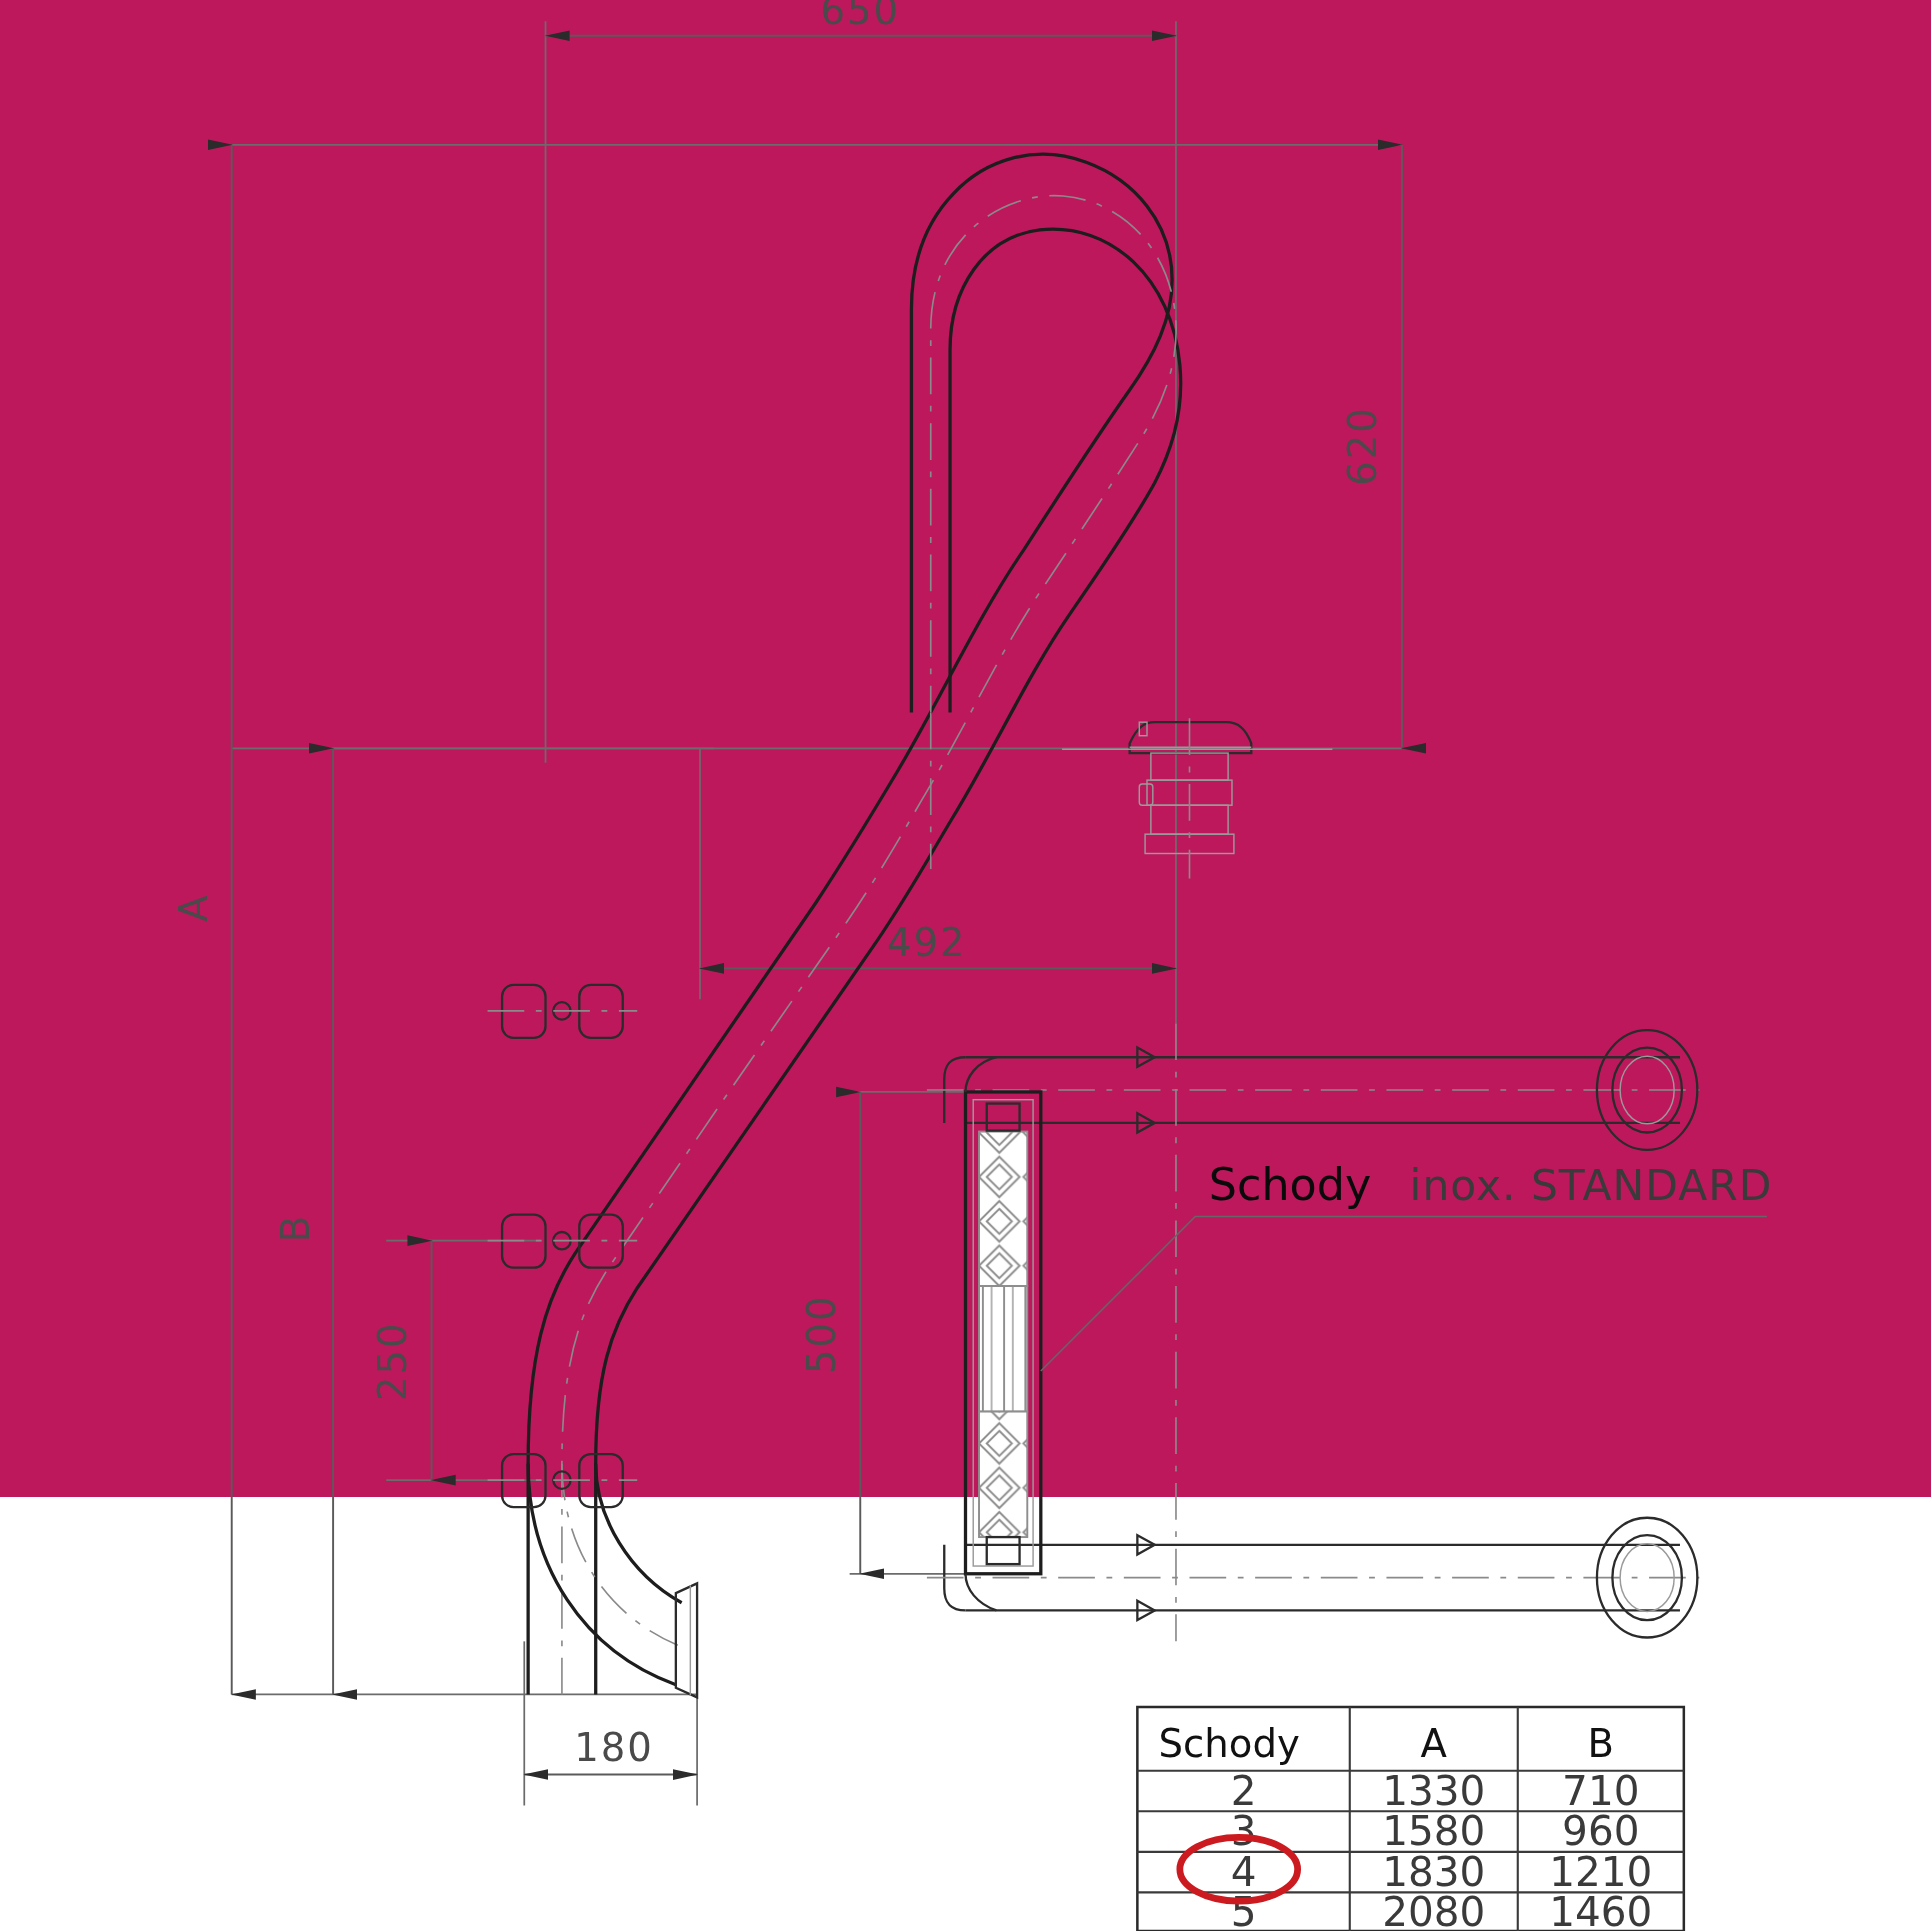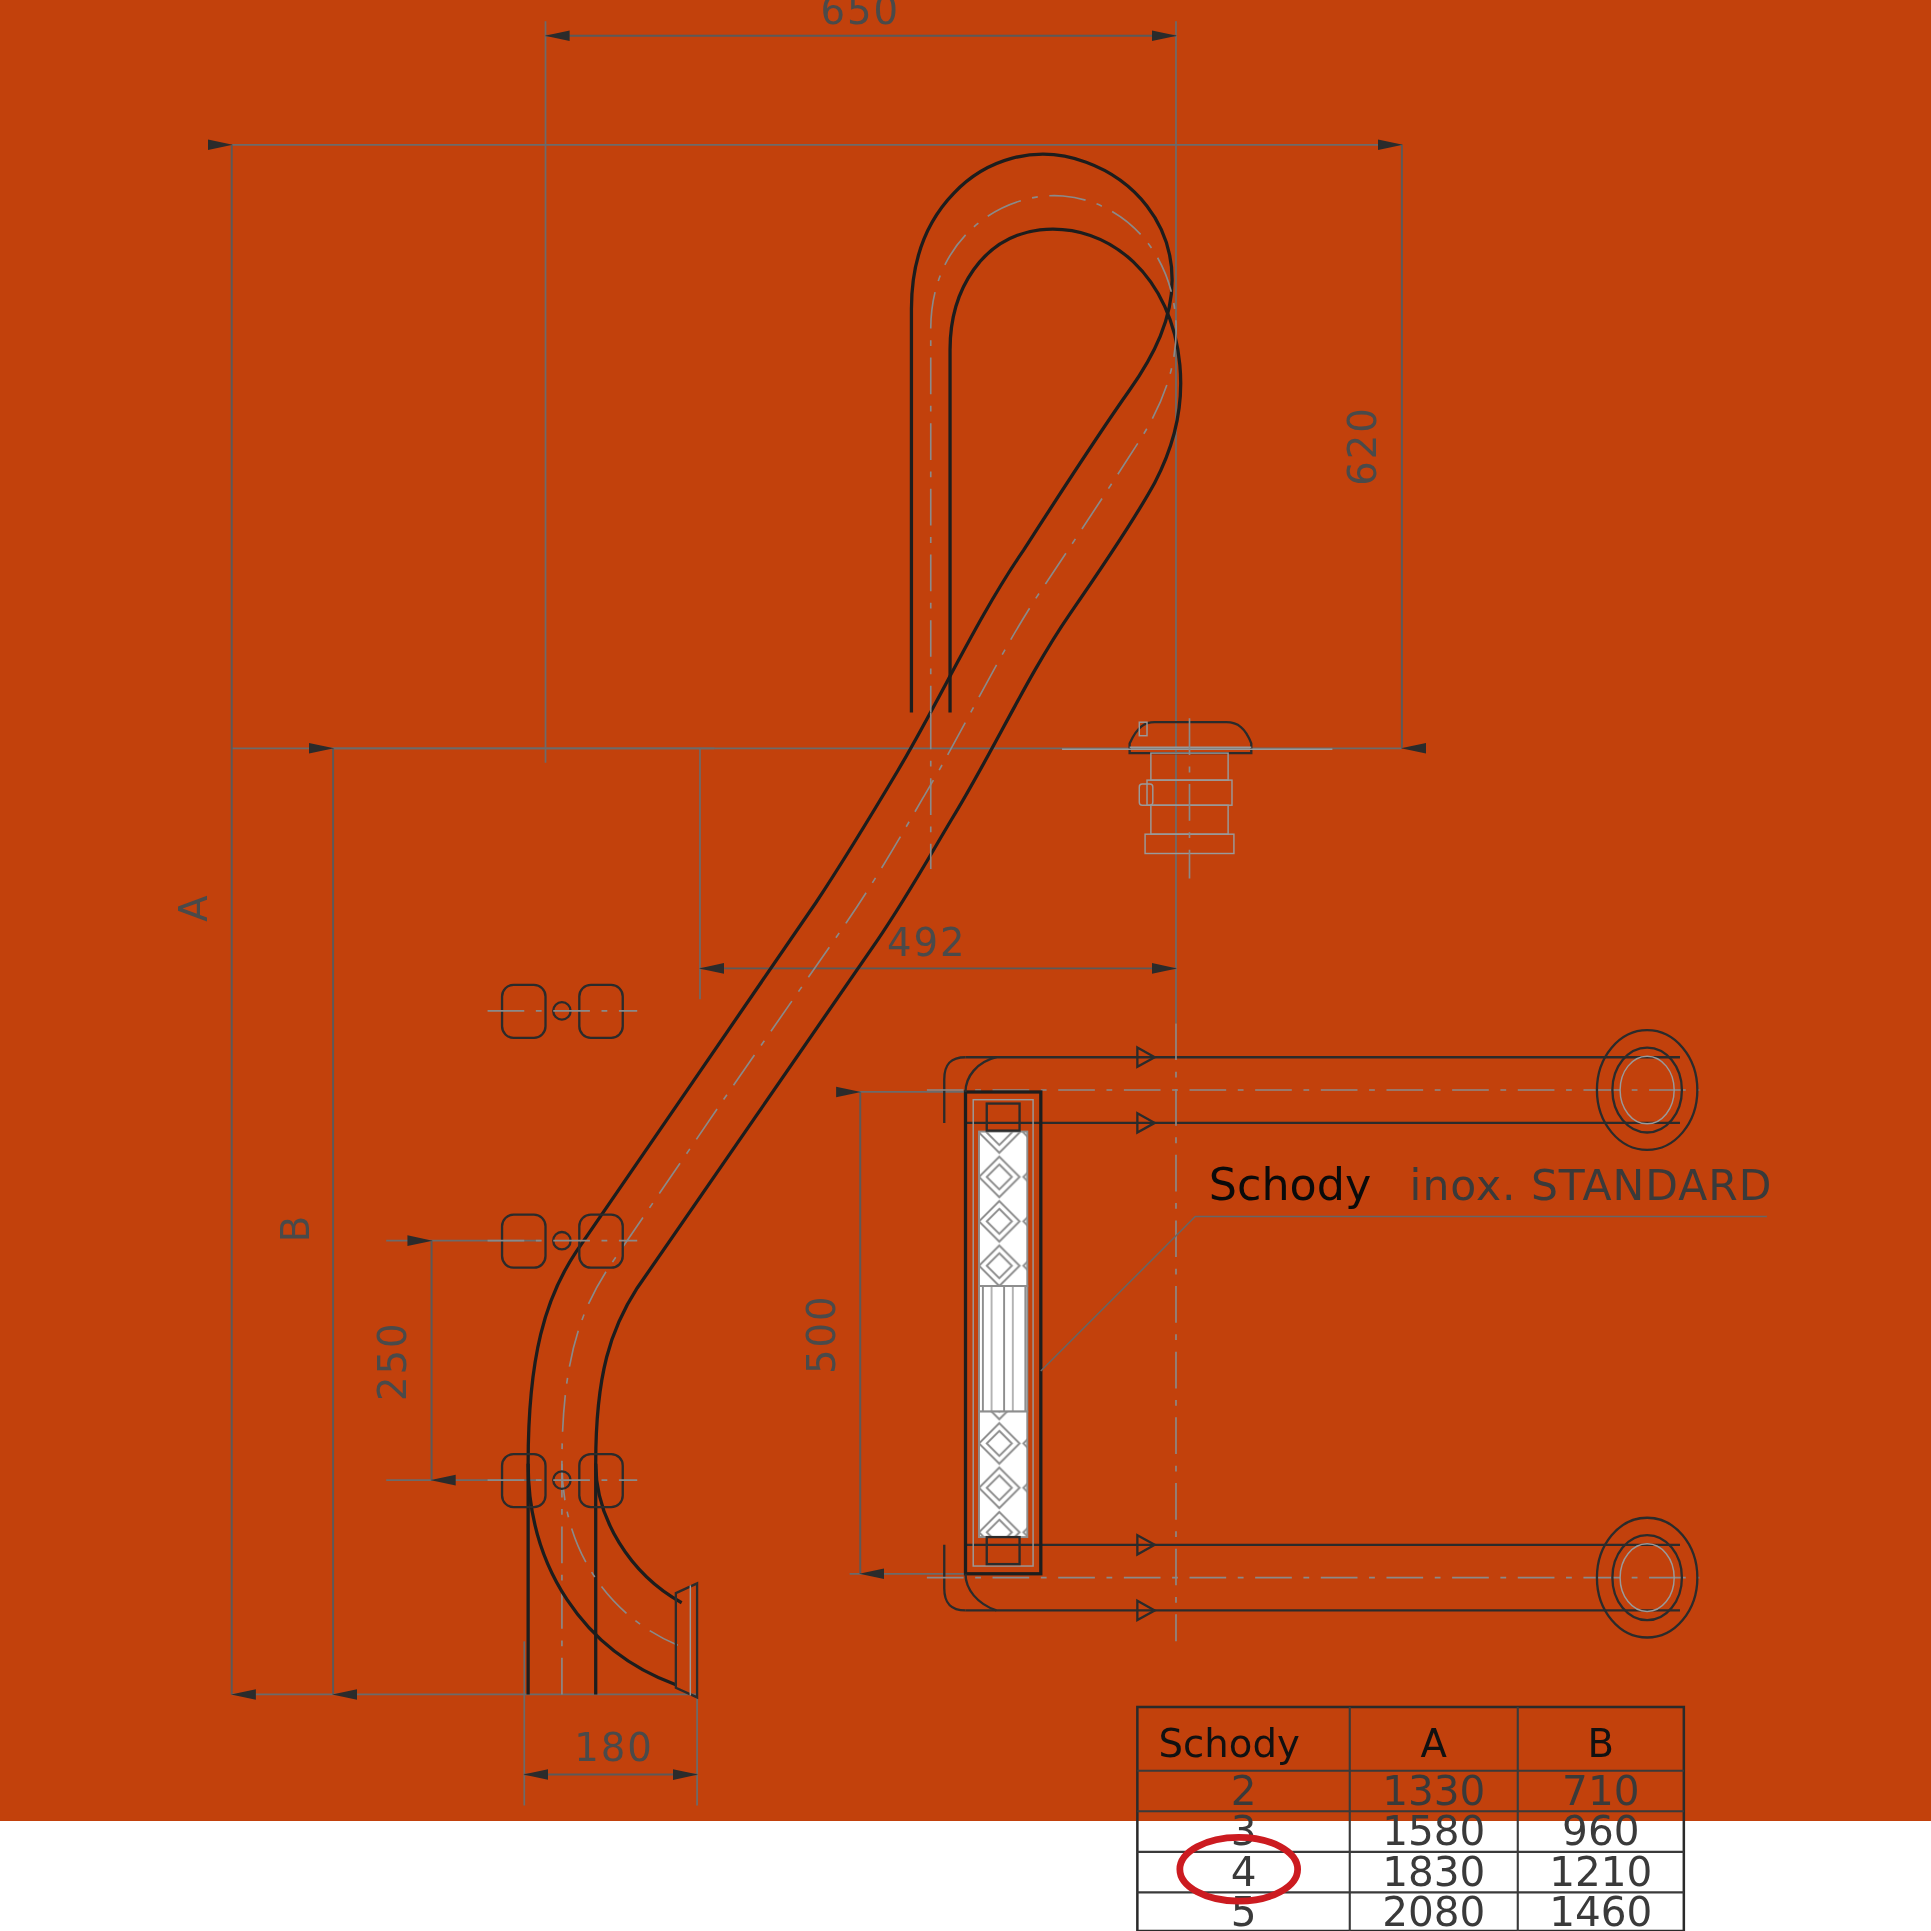--- a/index.html
+++ b/index.html
@@ -1,18 +1,18 @@
 <!DOCTYPE html>
 <html><head>
 <meta charset="utf-8">
 <style>
   html,body{margin:0;padding:0;background:#ffffff;}
   body{width:1931px;height:1931px;overflow:hidden;
        font-family:"DejaVu Sans","Liberation Sans",sans-serif;}
-  #sheet{position:relative;width:1931px;height:1821px;background:#c2410c;}
+  #sheet{position:relative;width:1931px;height:1497px;background:#be185d;}
   svg#drawing{position:absolute;left:0;top:0;width:1931px;height:1931px;}
 
   .dimtext{font-family:"DejaVu Sans","Liberation Sans",sans-serif;
            font-size:40px;fill:#4a4a4a;letter-spacing:2px;}
   .dimtext-v{font-family:"DejaVu Sans","Liberation Sans",sans-serif;
            font-size:40px;fill:#4a4a4a;letter-spacing:2px;}
   .lbl-main{font-family:"DejaVu Sans","Liberation Sans",sans-serif;
            font-size:46px;fill:#0a0a0a;}
   .lbl-sub{font-family:"DejaVu Sans","Liberation Sans",sans-serif;
            font-size:44px;fill:#3a3a3a;letter-spacing:1px;}

